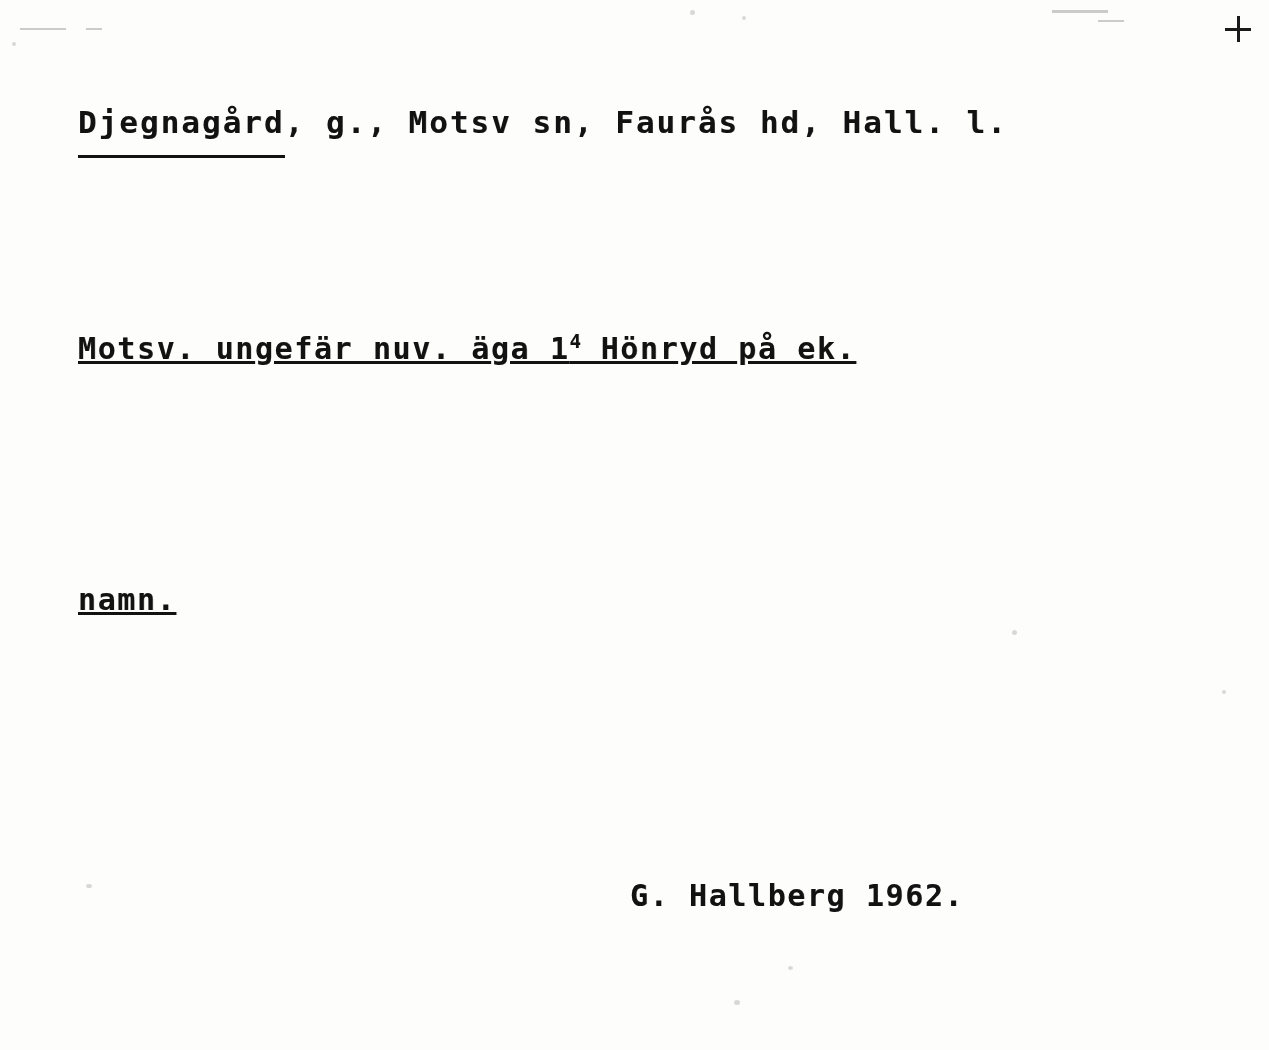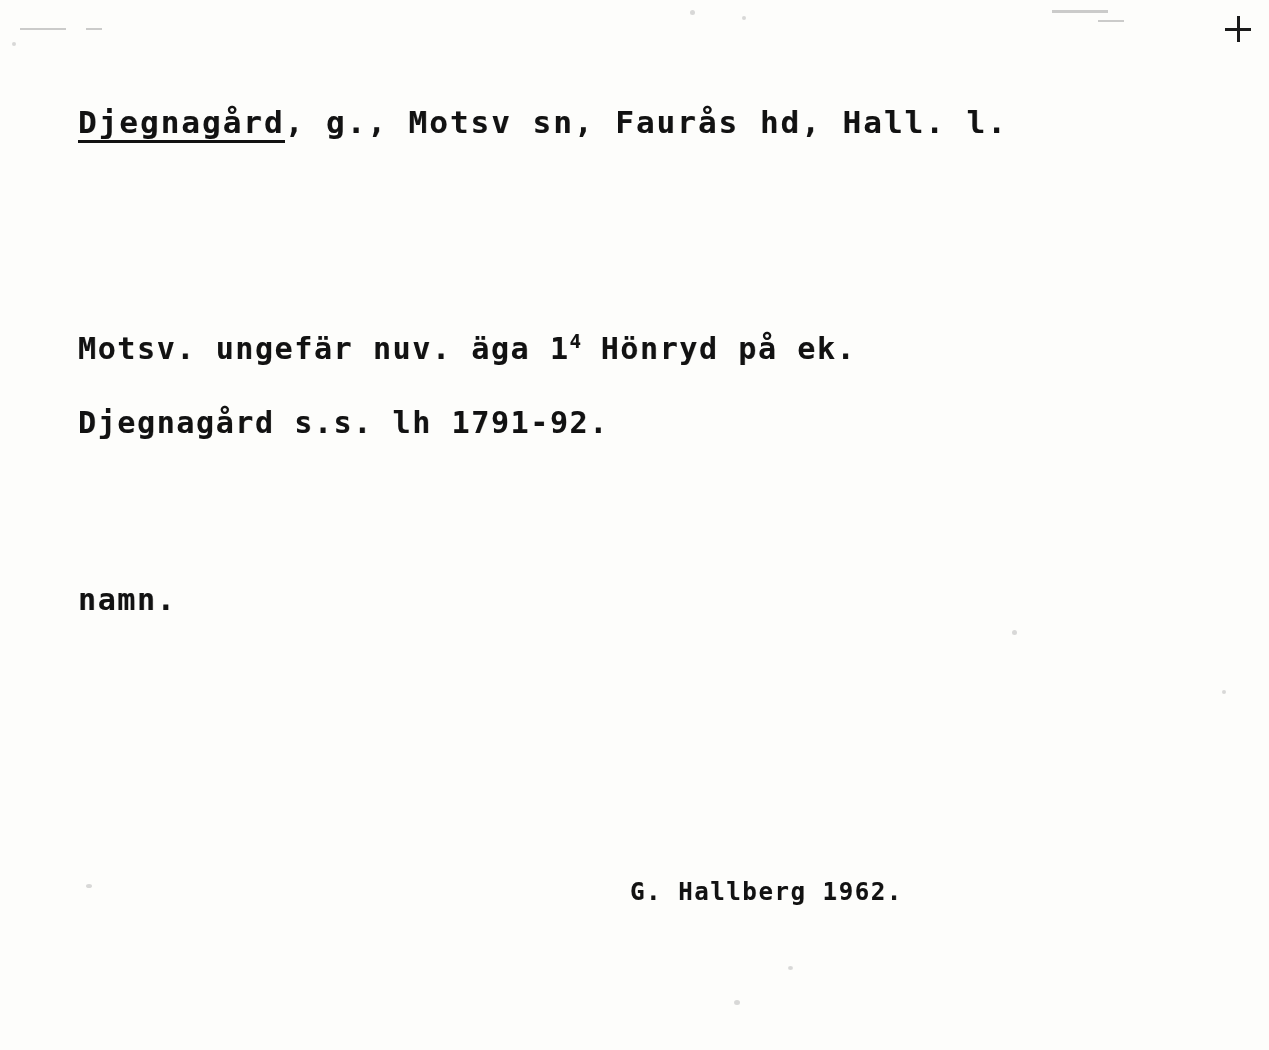--- a/index.html
+++ b/index.html
@@ -68,43 +68,44 @@
 
   
   .headline {
     left: 78px;
     top: 104px;
     font-size: 31px;
     letter-spacing: 2.0px;
   }
   .headline .underlined {
     border-bottom: 3px solid #121212;
-    padding-bottom: 0;
+    padding-bottom: 15px;
   }
 
   .body-line {
     left: 78px;
     font-size: 30px;
     letter-spacing: 1.6px;
+    text-decoration: underline;
   }
   .l1 { top: 330px; }
   .l2 { top: 405px; }
   .l3 { top: 480px; }
   .l4 { top: 582px; }
 
   .sup {
     font-size: 19px;
     vertical-align: super;
     letter-spacing: 0;
   }
 
   .signature {
     left: 630px;
     top: 878px;
-    font-size: 24px;
+    font-size: 30px;
     letter-spacing: 1.6px;
   }
 
   
   .typed { text-shadow: 0.4px 0 0 rgba(20,20,20,.35); }
 </style>
 </head>
 <body>
 
 <div class="card">
@@ -121,18 +122,17 @@
   <div class="speck" style="left:1012px;top:630px; width:5px;  height:5px;"></div>
   <div class="speck" style="left:86px;  top:884px; width:6px;  height:4px;"></div>
   <div class="speck" style="left:788px; top:966px; width:5px;  height:4px;"></div>
   <div class="speck" style="left:734px; top:1000px;width:6px;  height:5px;"></div>
   <div class="speck" style="left:1222px;top:690px; width:4px;  height:4px;"></div>
 
   <div class="typed headline"><span class="underlined">Djegnagård</span><span>, g., Motsv sn, Faurås hd, Hall. l.</span></div>
 
   <div class="typed body-line l1"><span>Motsv. ungefär nuv. äga 1</span><span class="sup">4</span><span> Hönryd på ek.</span></div>
 
-  <div class="typed body-line l2">Djegnagård s.s. lh 1791-92.</div>
   <div class="typed body-line l4">namn.</div>
 
   <div class="typed signature">G. Hallberg 1962.</div>
 
 </div>
 
 </body></html>

